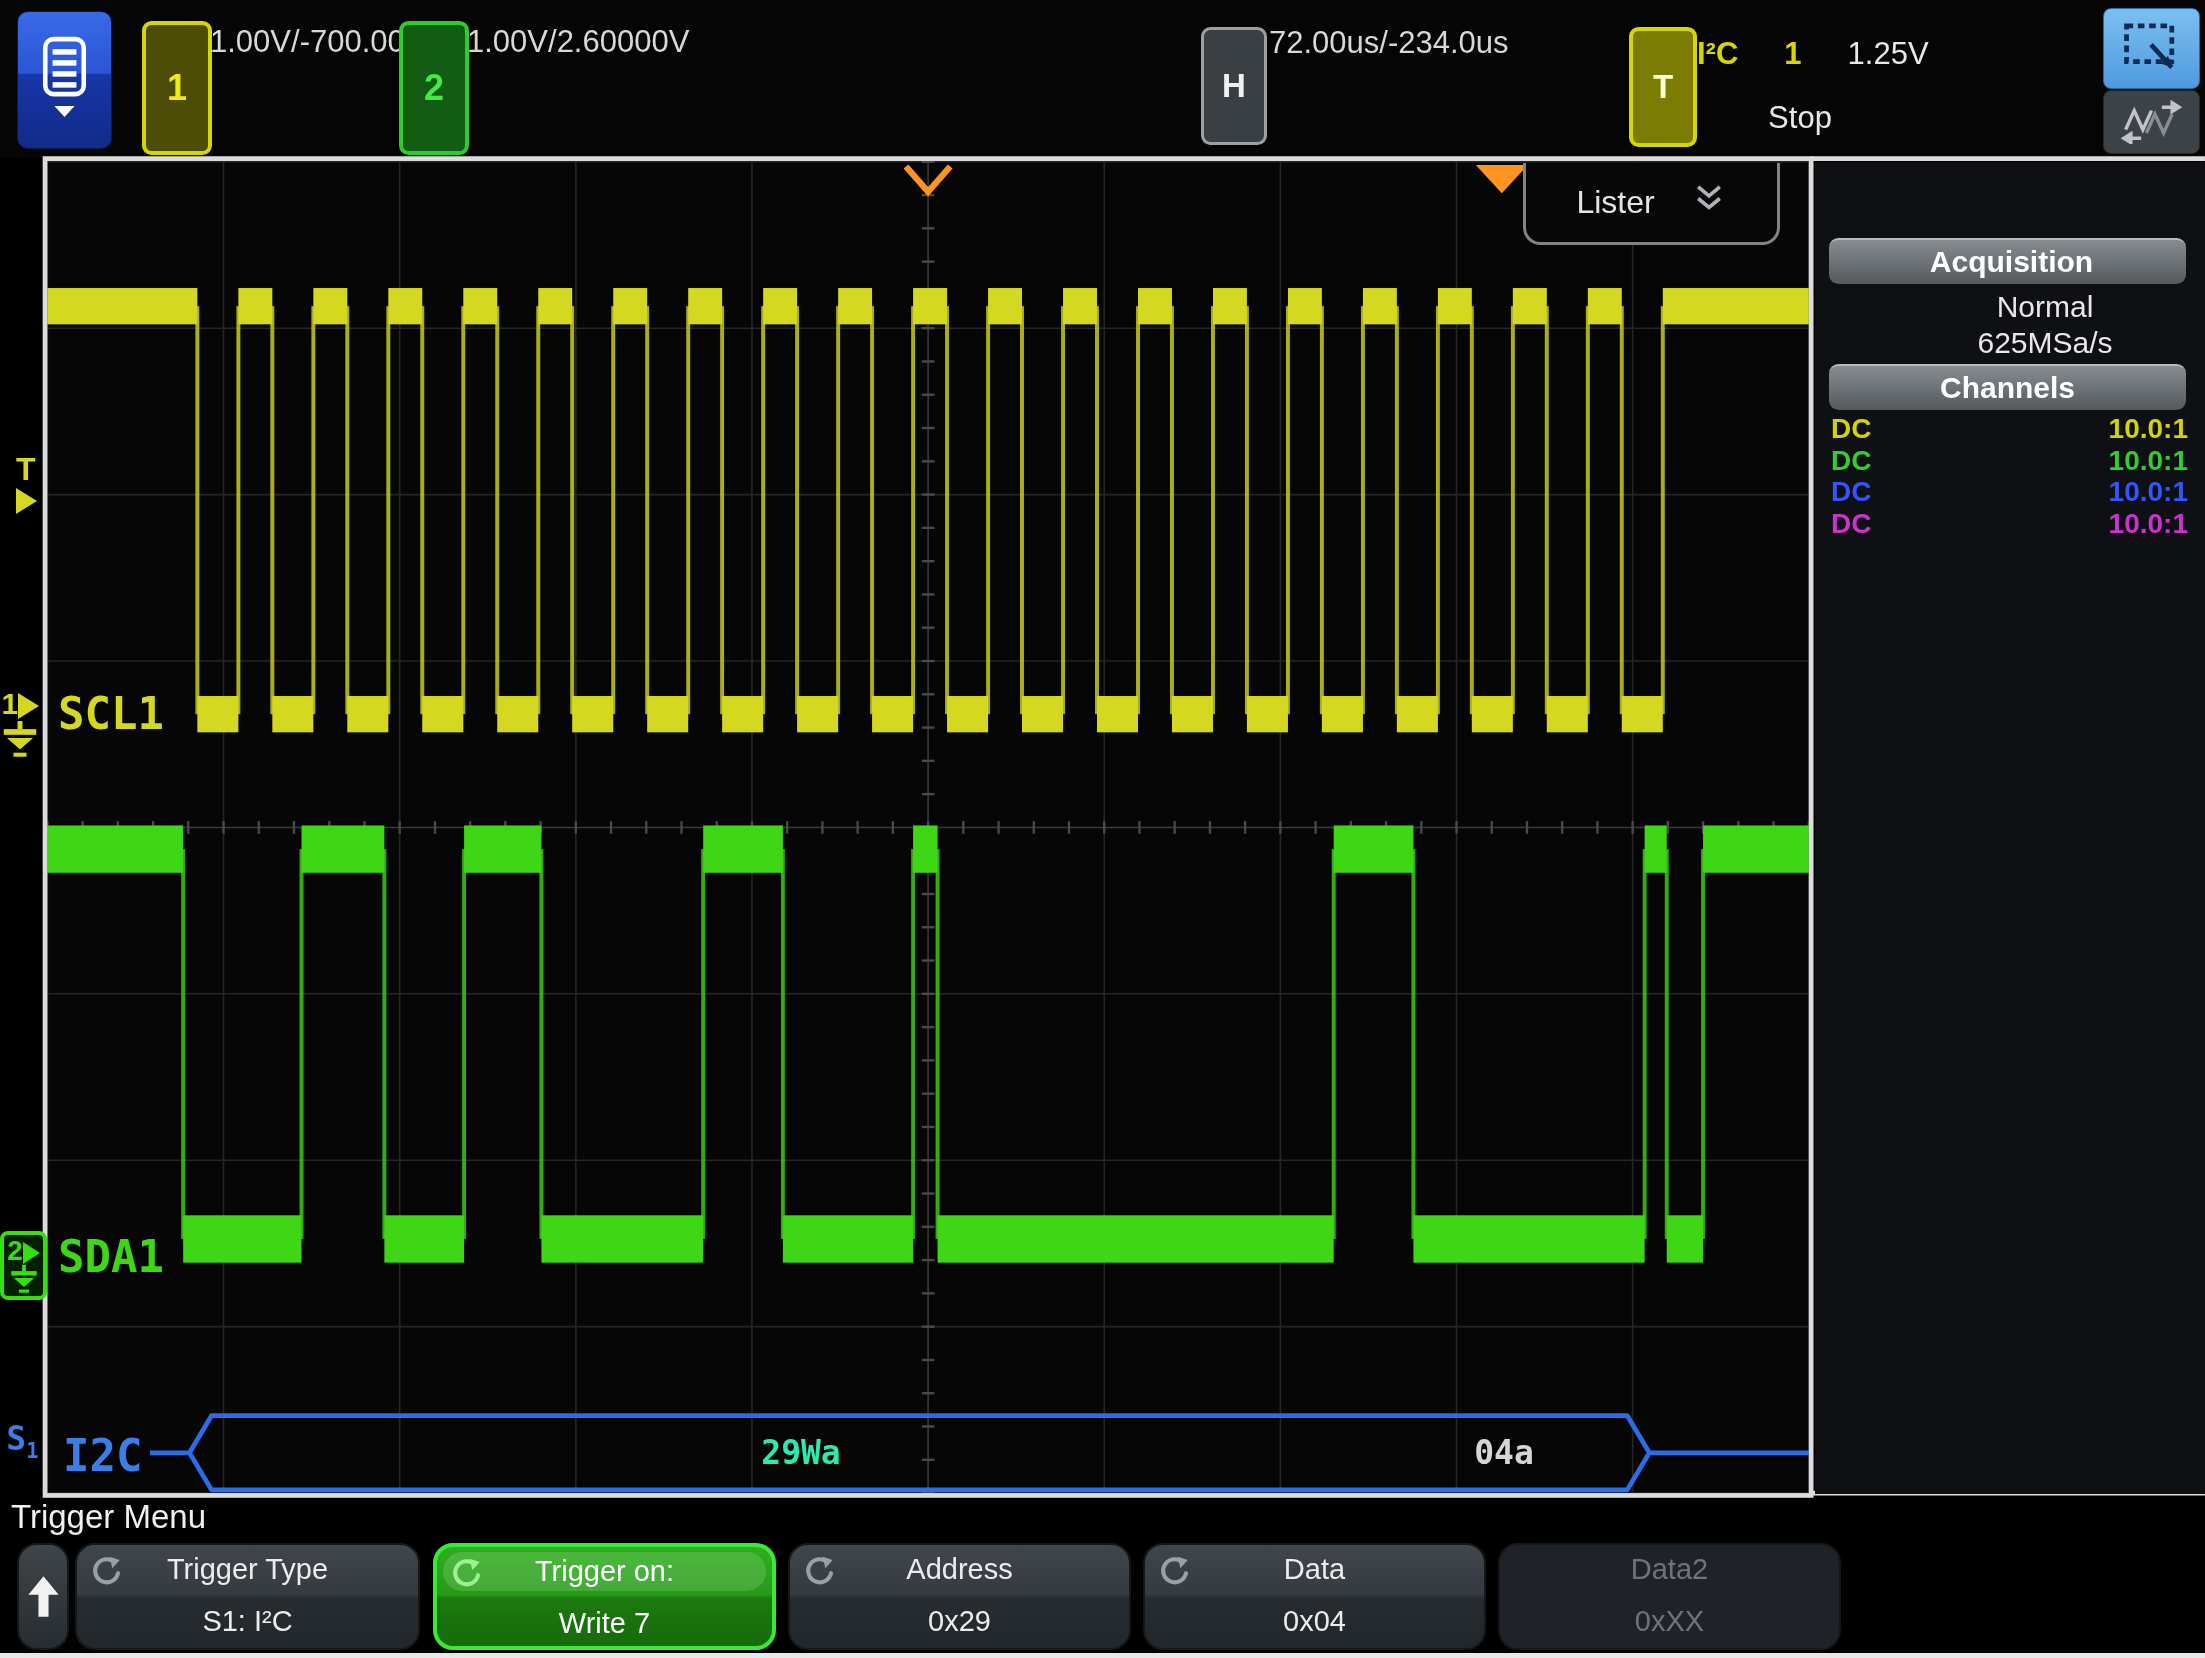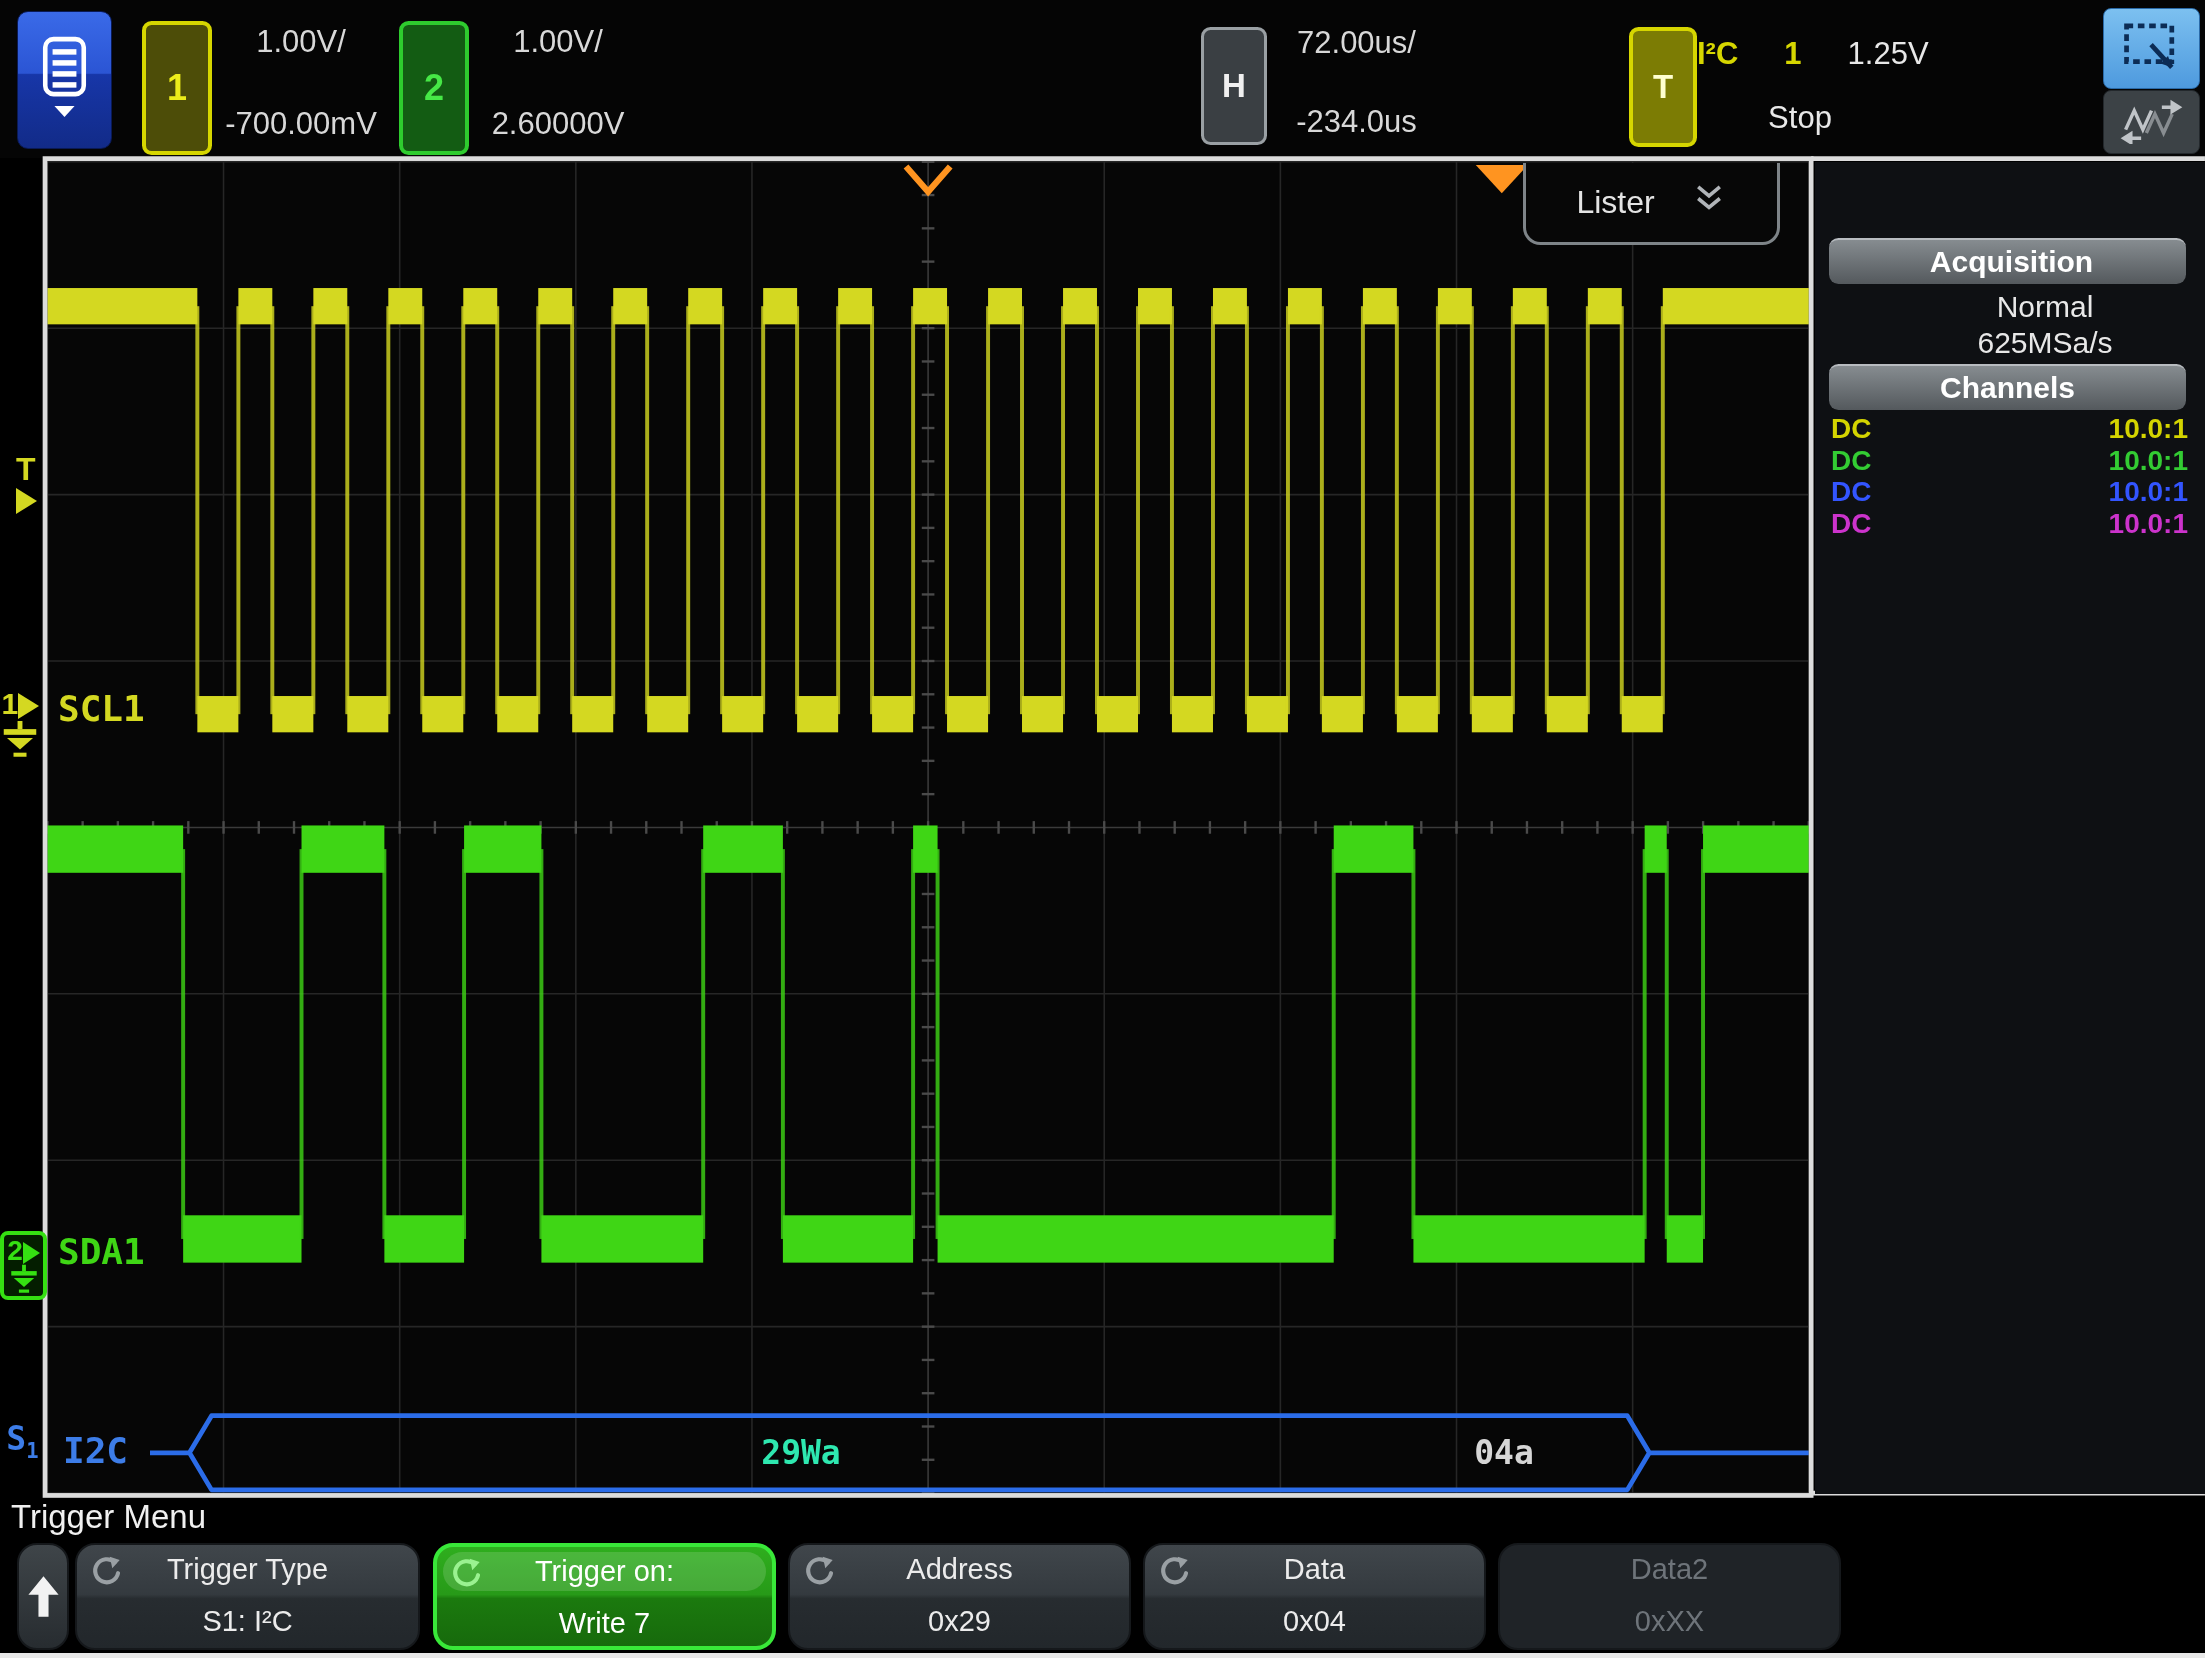--- a/index.html
+++ b/index.html
@@ -9,21 +9,21 @@
 
   
   #toolbar{left:0;top:0;width:2205px;height:158px;background:#050505;}
   .menu-btn{left:17.4px;top:11px;width:93px;height:136px;border-radius:11px;
     background:linear-gradient(#3a6ae8 0%,#2b55d4 45%,#1736a8 46%,#122b88 100%);
     border:1.6px solid #0a1a55;display:flex;align-items:center;justify-content:center;}
   .ch-btn{top:20.5px;width:62px;height:126px;border-radius:9.5px;display:flex;
     align-items:center;justify-content:center;font-size:36px;font-weight:bold;}
   #ch1-btn{left:142px;background:#4d4d08;border:4.7px solid #d6d600;color:#ecec1a;}
   #ch2-btn{left:399px;background:#135c13;border:4.7px solid #2ecc2e;color:#46e846;}
-  .vcol{top:24px;width:182px;height:118px;display:flex;flex-direction:column;
+  .vcol{top:24px;width:182px;height:118px;display:flex;flex-direction:row;
     justify-content:space-between;text-align:center;font-size:31px;color:#d8d8d8;}
   #ch1-col{left:210px;}
   #ch2-col{left:467px;}
   .hw-btn{top:27px;width:60px;height:112px;border-radius:9.5px;display:flex;
     align-items:center;justify-content:center;font-size:33px;font-weight:bold;color:#f0f0f0;}
   #h-btn{left:1201px;background:#3a3f43;border:3.2px solid #9aa0a4;}
   #h-col{left:1269px;top:25px;width:175px;height:115px;}
   #t-btn{left:1629px;background:#7c7c04;border:4.7px solid #d6d600;color:#ffffd0;}
   .trig-line1{left:1697px;top:32px;width:332px;height:44px;display:flex;align-items:center;gap:46px;font-size:31px;}
   .trig-line2{left:1713px;top:96px;width:174px;height:44px;display:flex;align-items:center;justify-content:center;font-size:31px;color:#e8e8e8;}
@@ -32,21 +32,21 @@
   #wave-nav-btn{top:90px;height:62px;background:#3c4246;border:1.6px solid #23282c;}
 
   
   #screen-svg{left:0;top:0;width:2205px;height:1658px;pointer-events:none;}
 
   .lister-btn{left:1523px;top:163px;width:251px;height:79px;background:#070707;
     border:3.2px solid #7e8488;border-top:none;border-radius:0 0 17.4px 17.4px;
     display:flex;align-items:center;justify-content:center;gap:36px;}
   .lister-btn span{font-size:32px;color:#e4e4e4;}
 
-  .wave-label{font-family:"DejaVu Sans Mono",monospace;font-weight:bold;font-size:36px;}
+  .wave-label{font-family:"DejaVu Sans Mono",monospace;font-weight:bold;font-size:44px;}
   #scl-label{left:58px;top:688px;color:#d4d821;}
   #sda-label{left:58px;top:1231px;color:#3fd615;}
   #i2c-label{left:63px;top:1430px;color:#3d7de8;}
   #s1-label{left:6.3px;top:1419px;color:#3d7de8;font-family:"DejaVu Sans Mono",monospace;font-weight:bold;font-size:33px;}
   #s1-label sub{font-size:20.5px;}
   .bus-val{top:1433px;transform:translateX(-50%);font-family:"DejaVu Sans Mono",monospace;font-size:33px;font-weight:bold;}
 
   .tl-marker{left:16px;top:453px;width:47px;color:#d4d821;font-weight:bold;font-size:32px;line-height:32px;}
   .tri-right{width:0;height:0;border-top:13.4px solid transparent;border-bottom:13.4px solid transparent;border-left:21px solid #d4d821;margin-top:3.2px;}
   .ch1-marker{left:1.6px;top:687px;width:47px;color:#d4d821;font-weight:bold;font-size:30px;}

